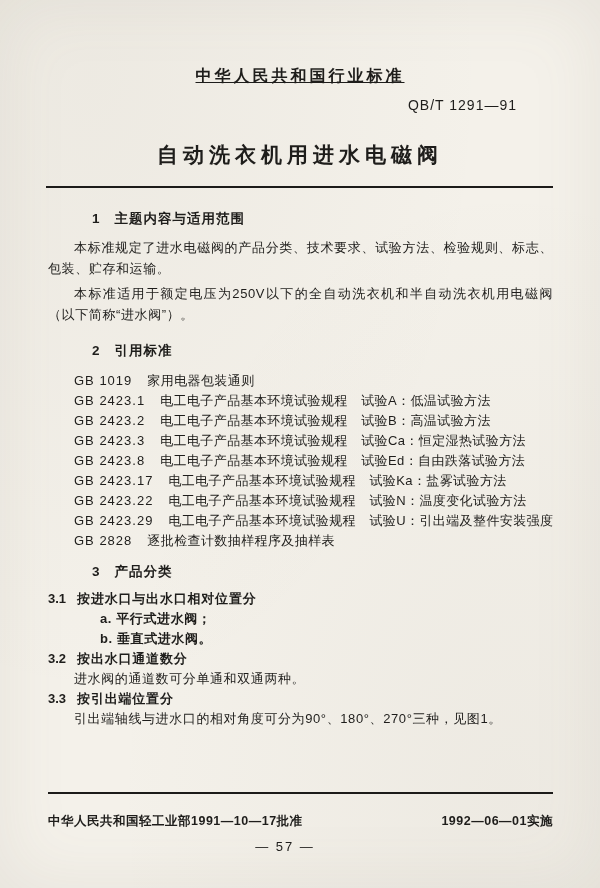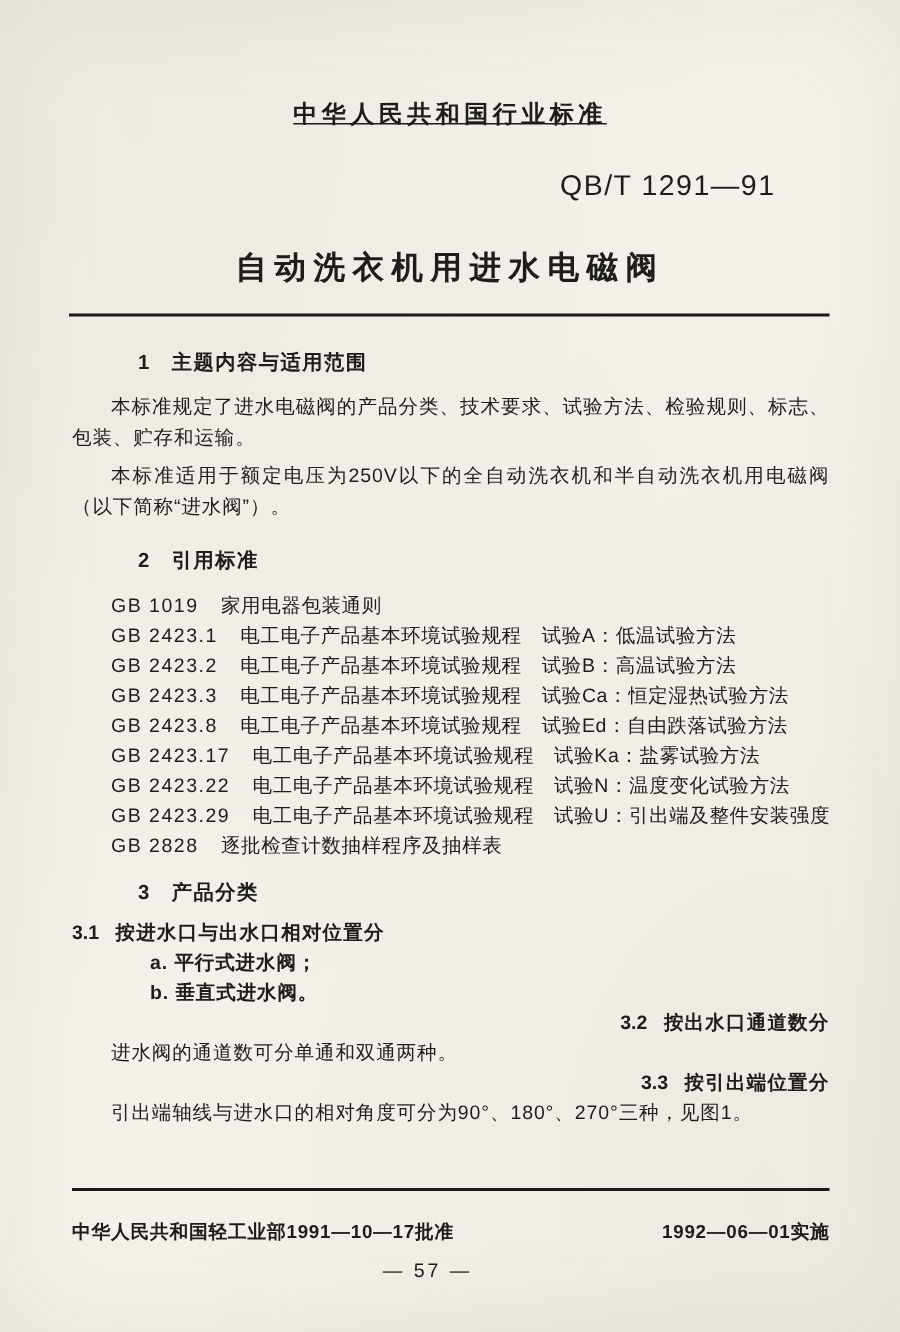--- a/index.html
+++ b/index.html
@@ -20,24 +20,24 @@
   }
   .std-type {
     margin-top: 66px;
     text-align: center;
     font-size: 16px;
     font-weight: 700;
     letter-spacing: 3px;
     text-decoration: underline;
   }
   .std-number {
-    margin-top: 27px;
+    margin-top: 10px;
     text-align: right;
     padding-right: 83px;
-    font-size: 19px;
+    font-size: 14px;
     font-weight: 500;
     letter-spacing: 1px;
   }
   .doc-title {
     margin-top: 28px;
     text-align: center;
     font-size: 21px;
     font-weight: 700;
     letter-spacing: 5px;
   }
@@ -72,21 +72,21 @@
     margin-left: 26px;
     line-height: 20px;
     letter-spacing: 0.4px;
   }
   .ref-row { white-space: nowrap; }
   .ref-code { display: inline-block; margin-right: 15px; letter-spacing: 1px; }
   .sec3-heading { margin-top: 12px; }
   .sec3-body { line-height: 20px; letter-spacing: 0.6px; }
   .sub-row { margin-top: 8px; font-weight: 700; letter-spacing: 0.8px; }
   .sub-row .sub-num { display: inline-block; margin-right: 11px; letter-spacing: 0; }
-  .sub-row2, .sub-row3 { margin-top: 0; text-align: right; }
+  .sub-row2, .sub-row3 { margin-top: 0; }
   .sub-item { margin-left: 52px; font-weight: 600; }
   .sub-text { margin-left: 26px; }
   .footer {
     position: absolute;
     top: 792px;
     left: 48px;
     right: 47px;
     border-top: 2.5px solid #1c1b19;
     padding-top: 19px;
   }

